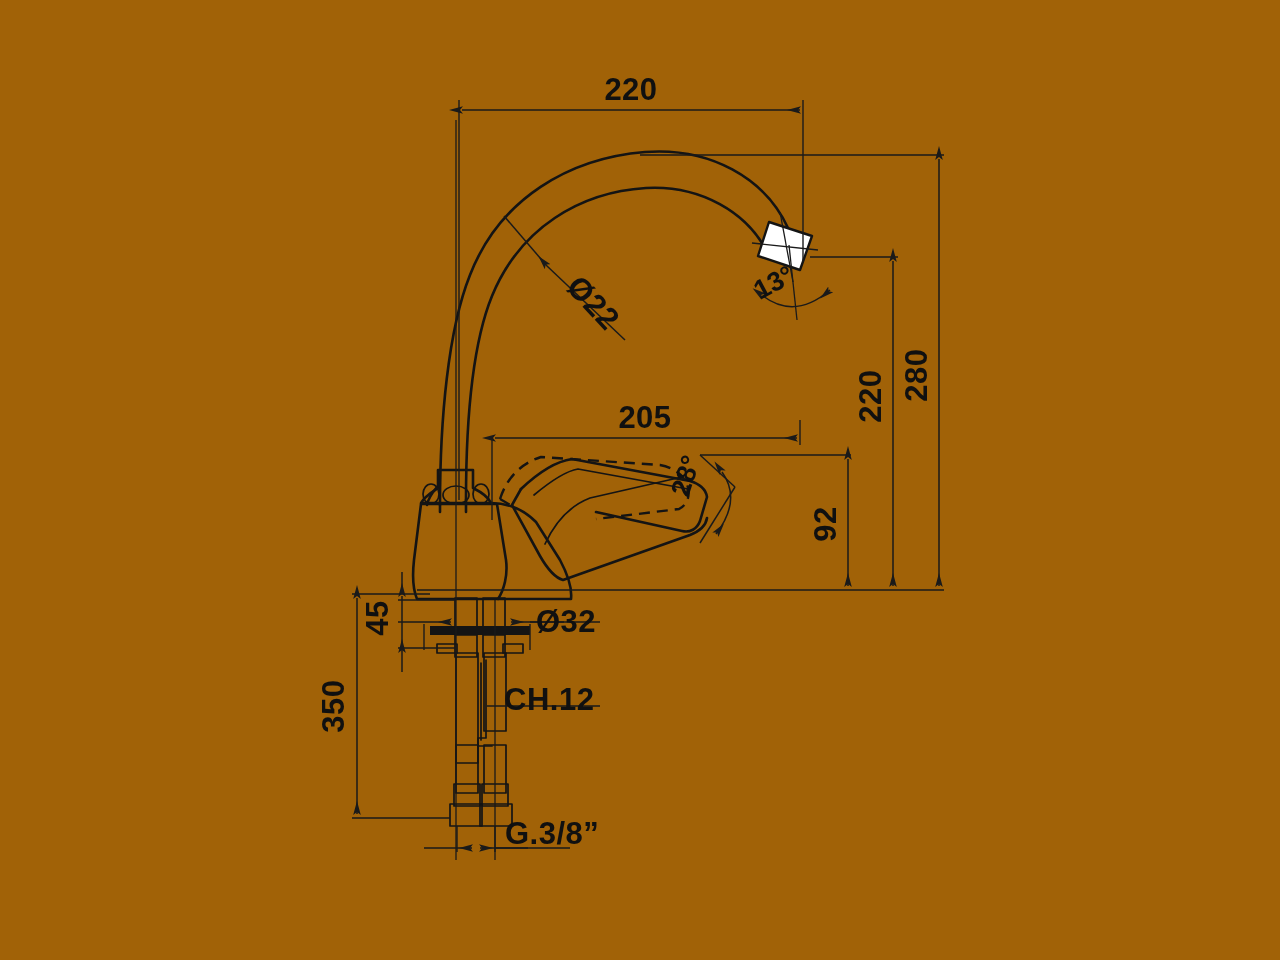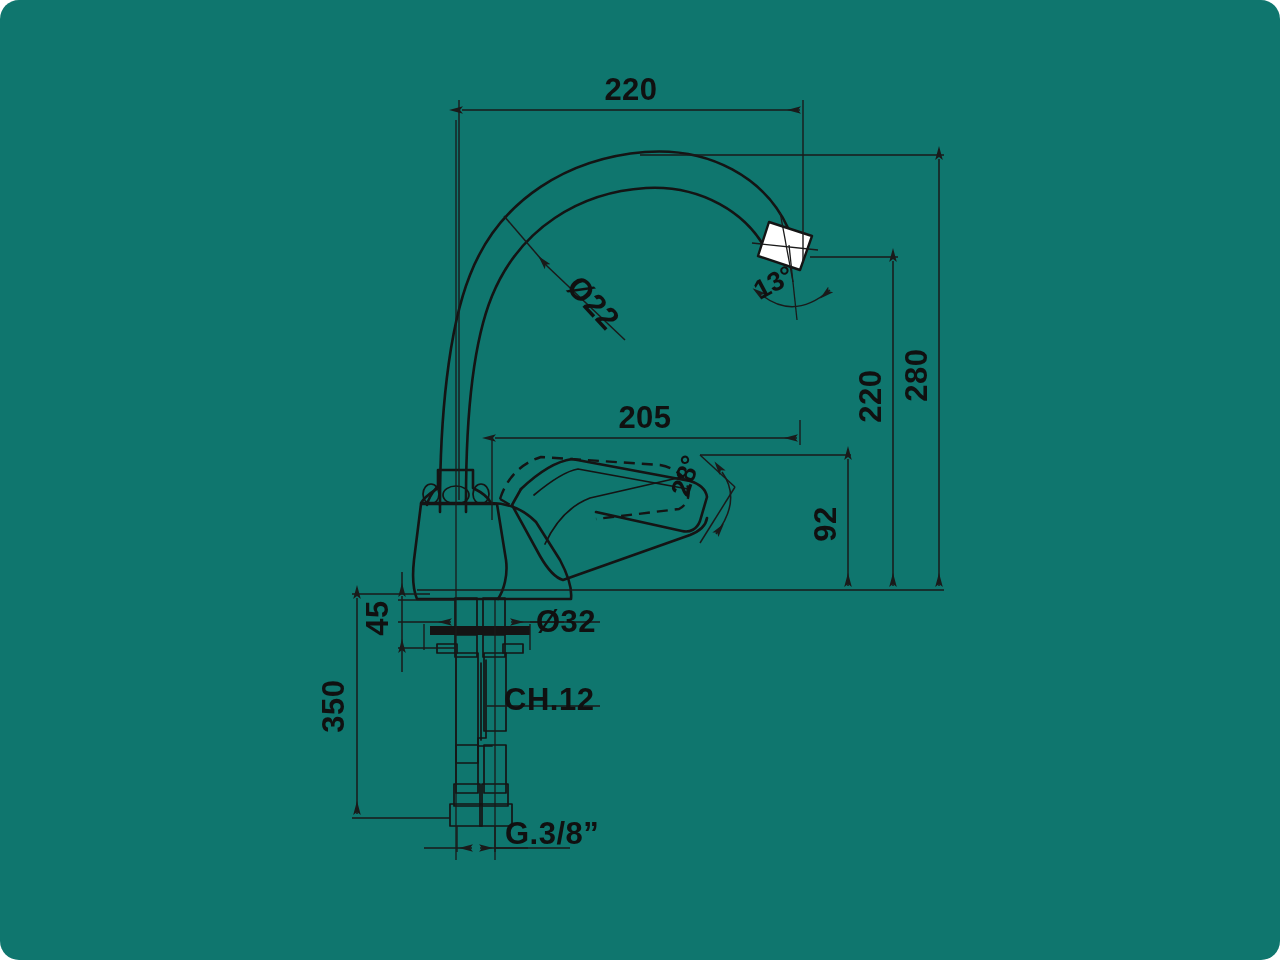--- a/index.html
+++ b/index.html
@@ -10,22 +10,21 @@
   body {
     width: 1280px;
     height: 960px;
     font-family: "Liberation Sans", sans-serif;
     overflow: hidden;
   }
   #drawing-root {
     position: relative;
     width: 1280px;
     height: 960px;
-    background: #0f766e;
-    border-radius: 19px;
+    background: #a16207;
   }
   svg.tech-drawing {
     display: block;
     width: 1280px;
     height: 960px;
   }
   .outline {
     fill: none;
     stroke: #141414;
     stroke-width: 2.6;

